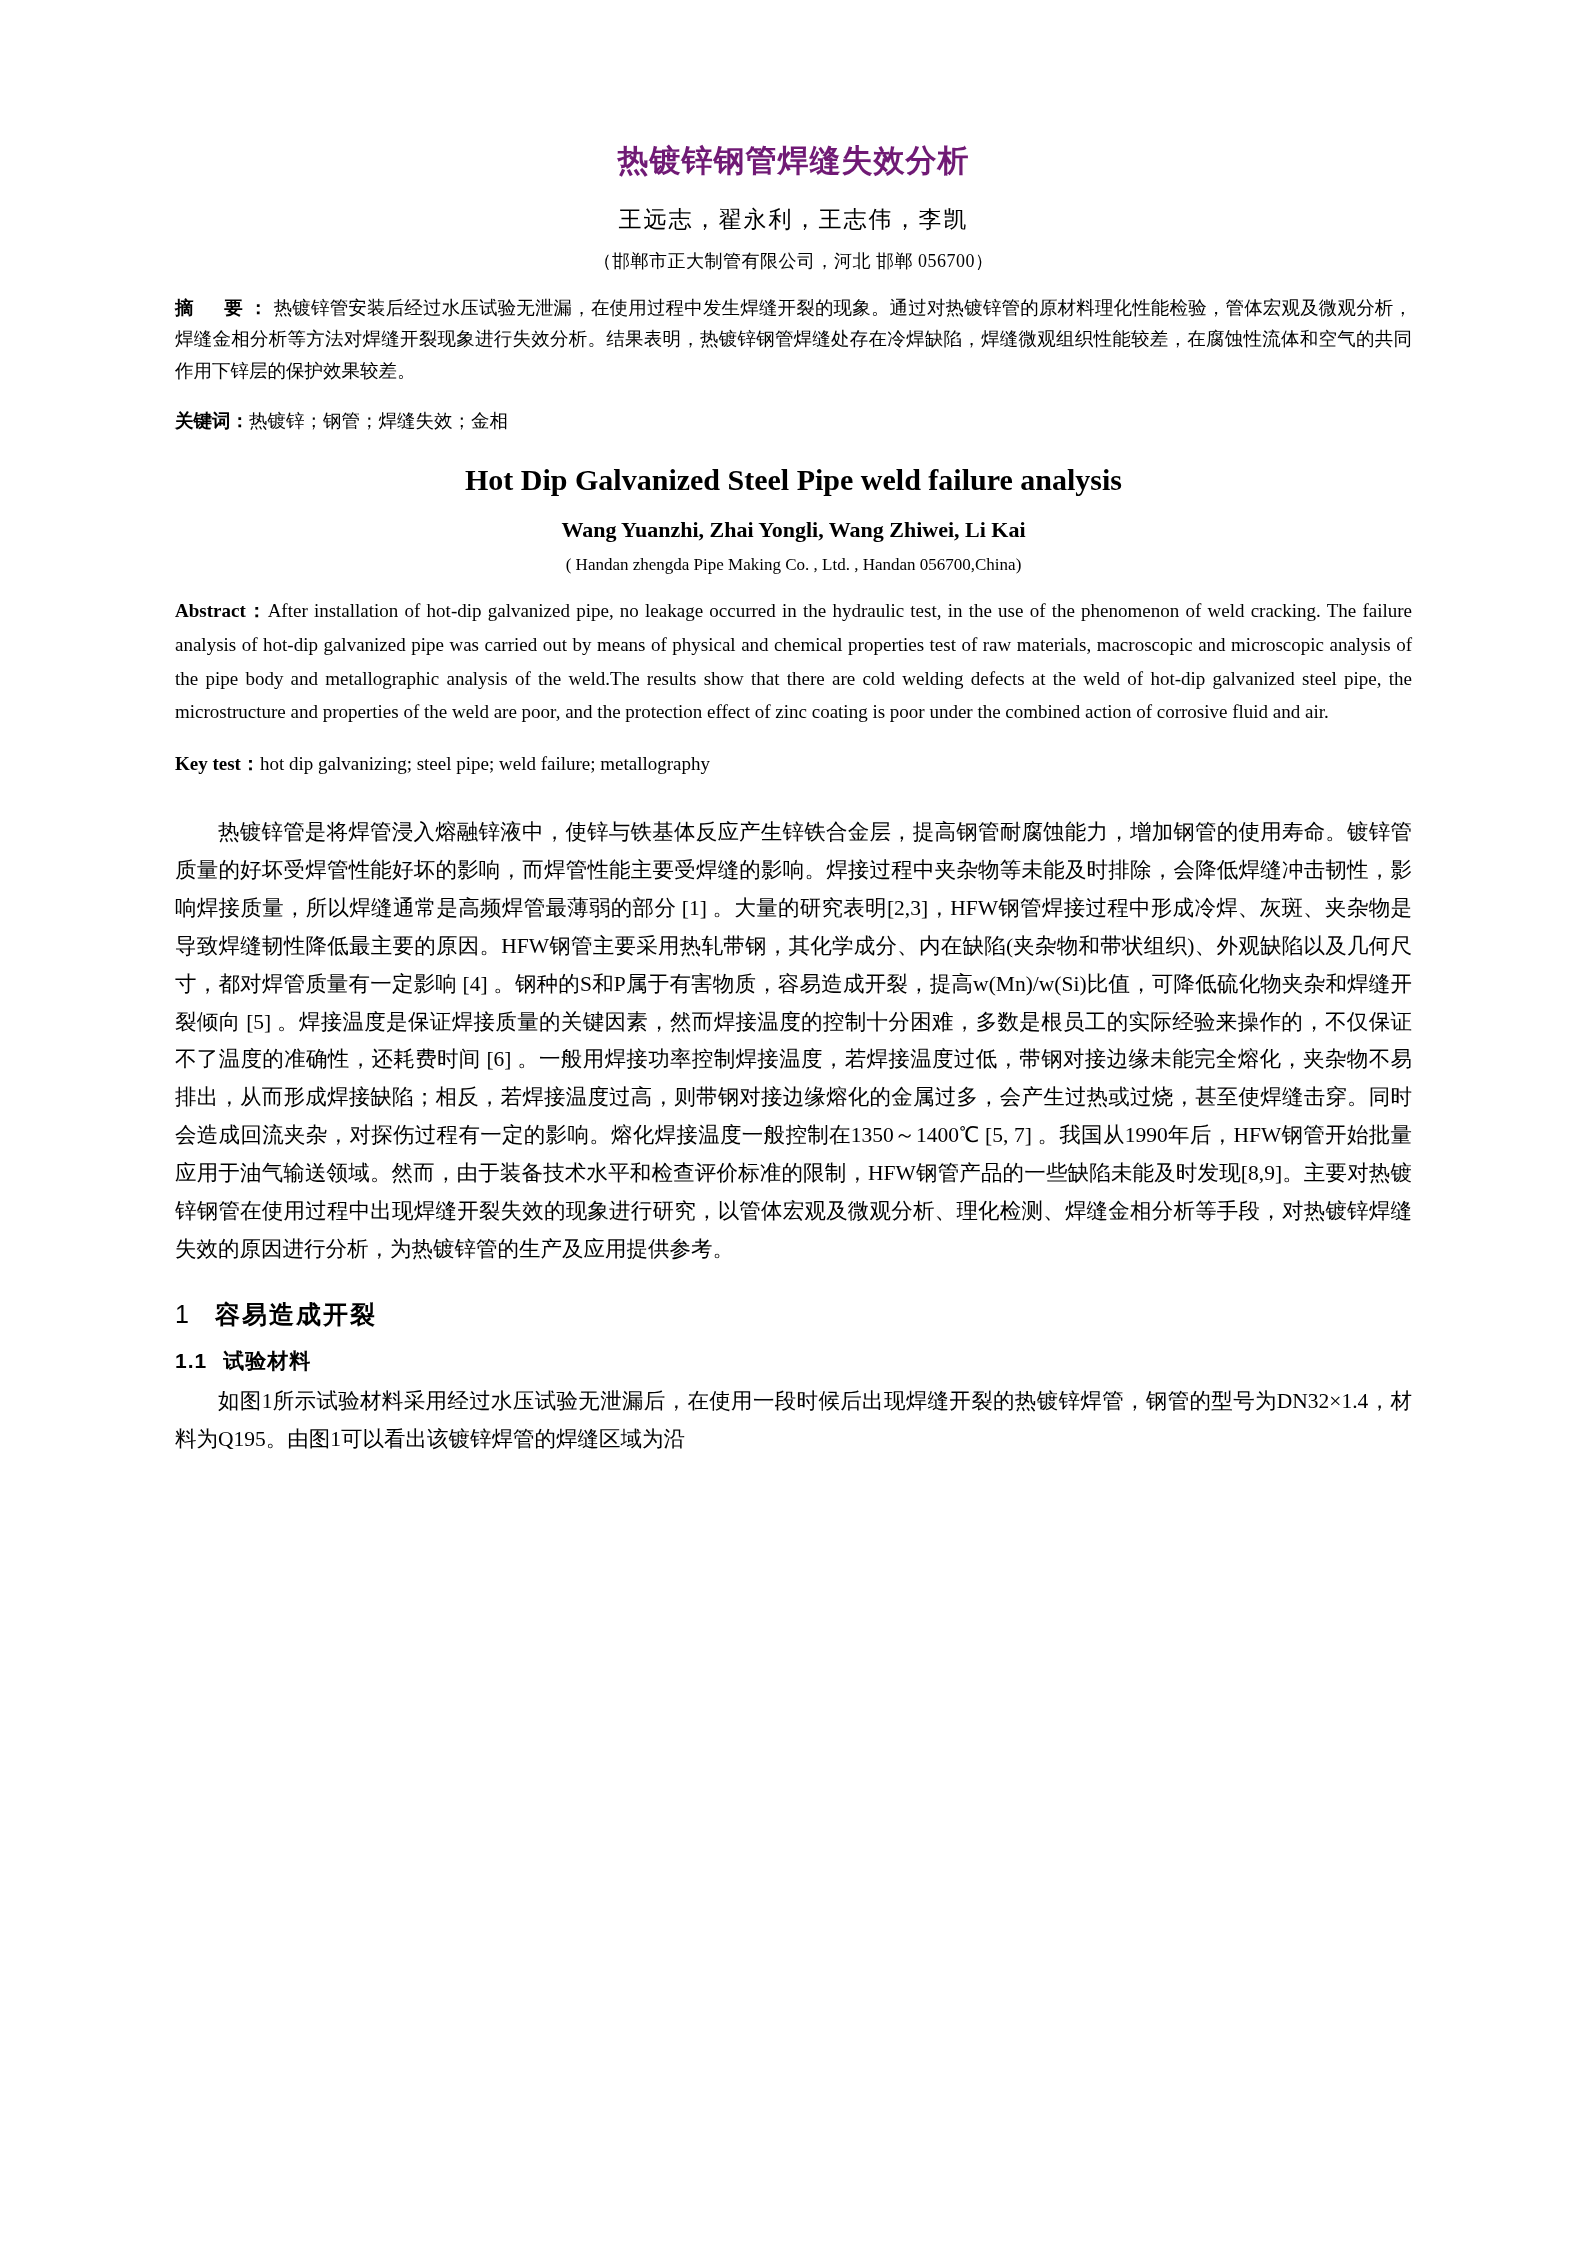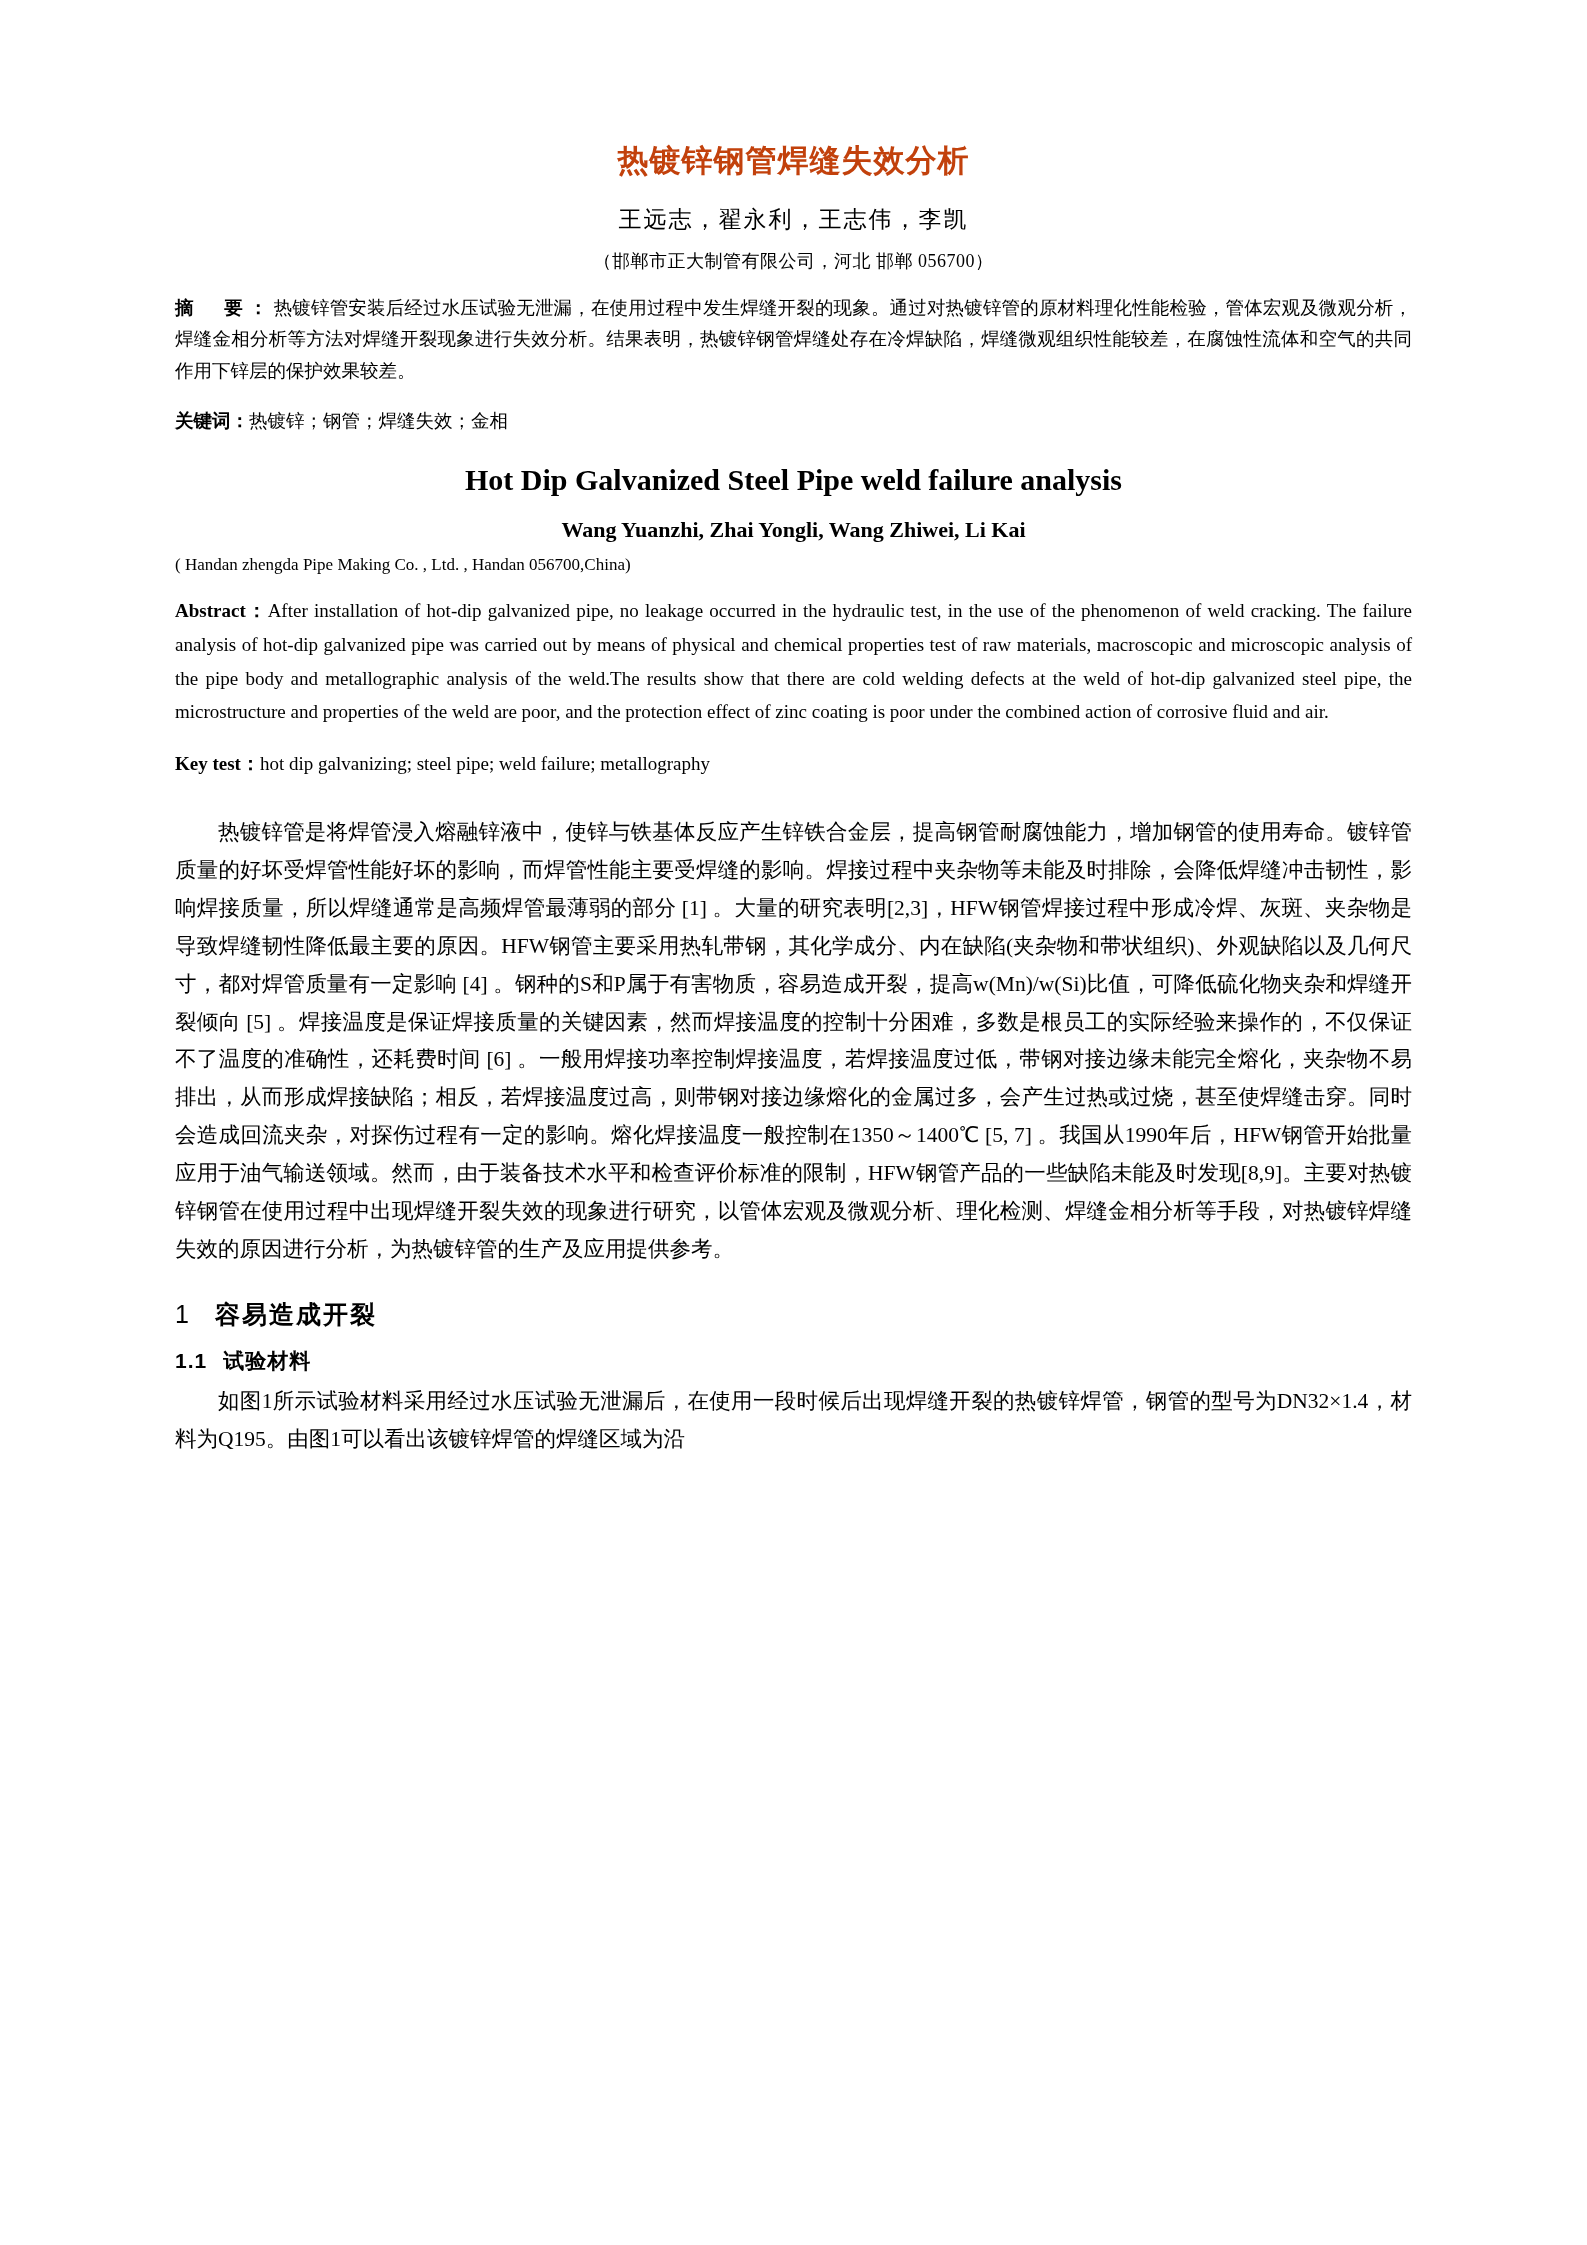--- a/index.html
+++ b/index.html
@@ -21,21 +21,21 @@
     position: relative;
   }
 
   .cn-title {
     text-align: center;
     font-family: "Liberation Sans", sans-serif;
     font-size: 31px;
     font-weight: bold;
     letter-spacing: 1px;
     margin: 20px 0 22px 0;
-    color: #c2410c;
+    color: #701a75;
   }
   .cn-authors {
     text-align: center;
     font-family: "Liberation Serif", serif;
     font-size: 23px;
     letter-spacing: 2px;
     margin-bottom: 14px;
   }
   .cn-affil {
     text-align: center;
@@ -75,21 +75,21 @@
     margin: 26px 0 20px 0;
   }
   .en-authors {
     text-align: center;
     font-family: "Liberation Serif", serif;
     font-size: 22px;
     font-weight: bold;
     margin-bottom: 12px;
   }
   .en-affil {
-    text-align: left;
+    text-align: center;
     font-family: "Liberation Serif", serif;
     font-size: 17px;
     margin-bottom: 16px;
   }
   .en-abstract {
     font-family: "Liberation Serif", serif;
     font-size: 19px;
     line-height: 1.78;
     text-align: justify;
     margin-bottom: 10px;

